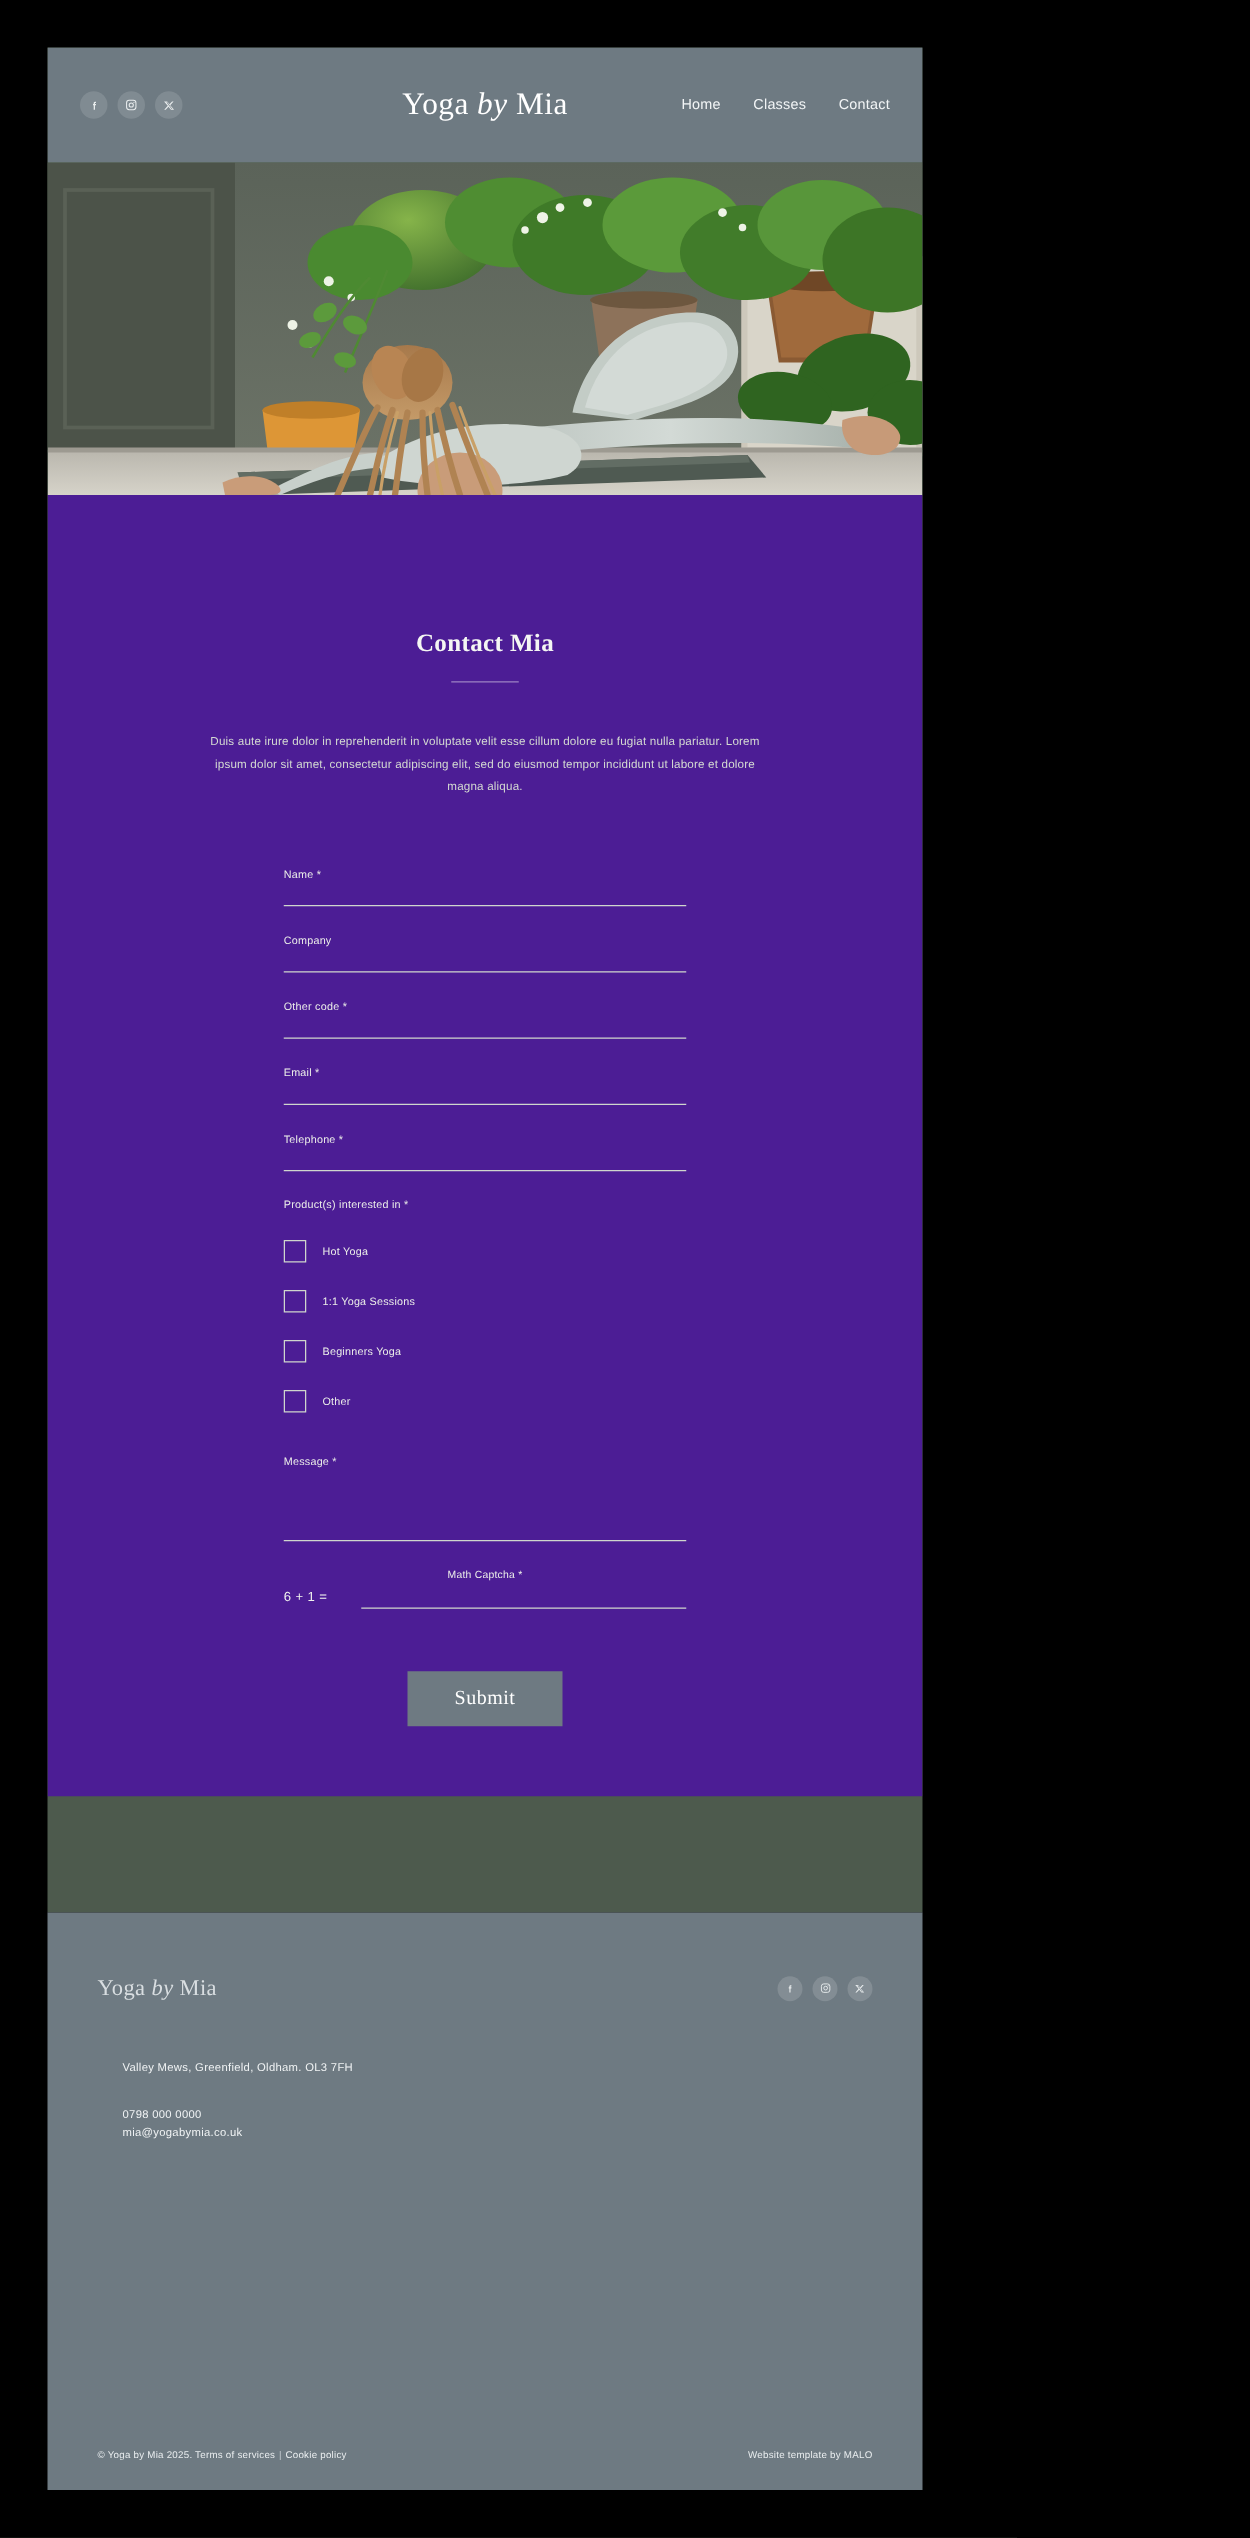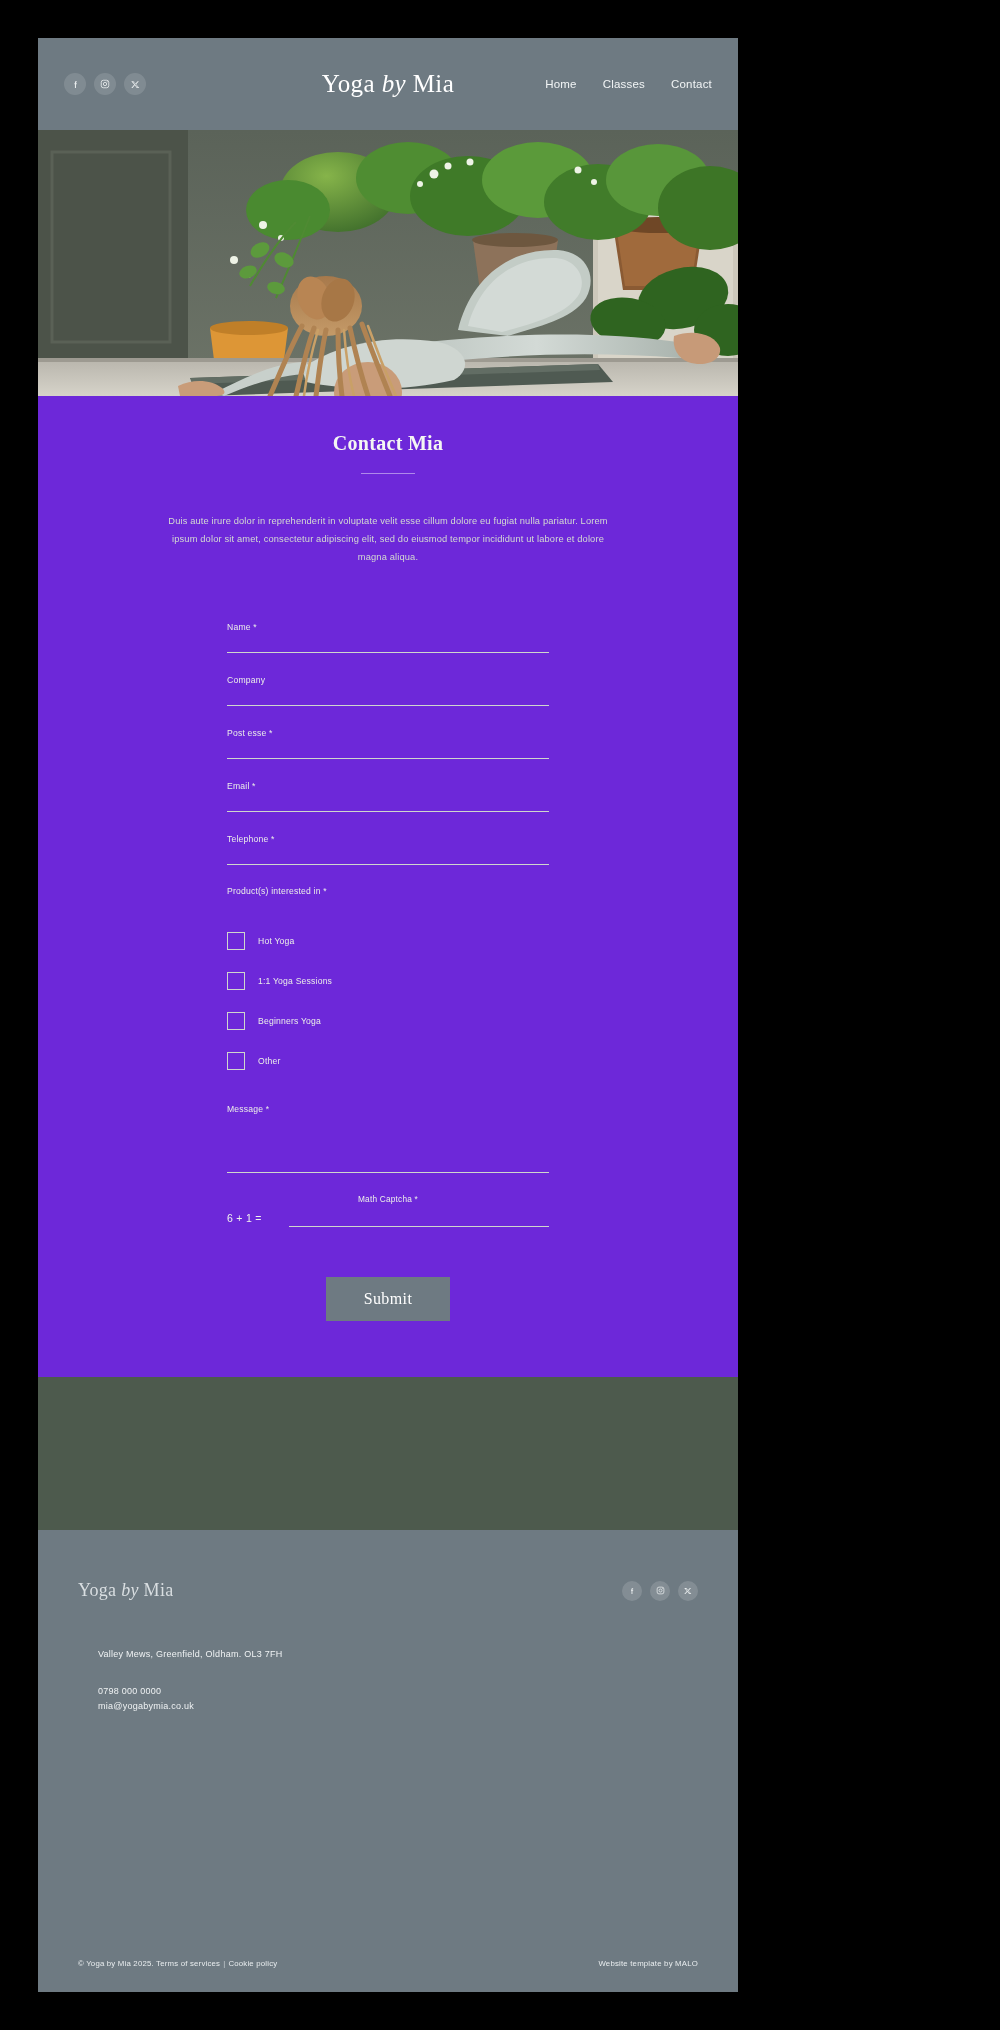--- a/index.html
+++ b/index.html
@@ -84,22 +84,22 @@
   .hero {
     position: relative;
     height: 266px;
     overflow: hidden;
     background: #5d6a5e;
   }
   .hero svg { position: absolute; inset: 0; width: 100%; height: 100%; display: block; }
 
   
   .contact {
-    background: #6d28d9;
-    padding-top: 36px;
+    background: #4c1d95;
+    padding-top: 108px;
     padding-bottom: 56px;
   }
 
   .sec-title {
     text-align: center;
     font-family: "Liberation Serif", serif;
     font-size: 20px;
     color: #f4f6f3;
     letter-spacing: 0.3px;
   }
@@ -141,21 +141,21 @@
     height: 1px;
     background: #cfd6cd;
     width: 100%;
   }
 
   .group-label {
     font-size: 8.6px;
     color: #eceee9;
     letter-spacing: 0.2px;
     display: block;
-    margin-bottom: 36px;
+    margin-bottom: 24px;
   }
 
   .checks {
     display: grid;
     grid-template-columns: 1fr;
     row-gap: 22px;
     margin-bottom: 34px;
   }
   .check {
     display: flex;
@@ -471,21 +471,21 @@
           <span class="field-label">Name *</span>
           <div class="field-line"></div>
         </div>
 
         <div class="field" style="margin-top:22px;">
           <span class="field-label">Company</span>
           <div class="field-line"></div>
         </div>
 
         <div class="field" style="margin-top:22px;">
-          <span class="field-label">Post esse *</span>
+          <span class="field-label">Other code *</span>
           <div class="field-line"></div>
         </div>
 
         <div class="field" style="margin-top:22px;">
           <span class="field-label">Email *</span>
           <div class="field-line"></div>
         </div>
 
         <div class="field" style="margin-top:22px;">
           <span class="field-label">Telephone *</span>

